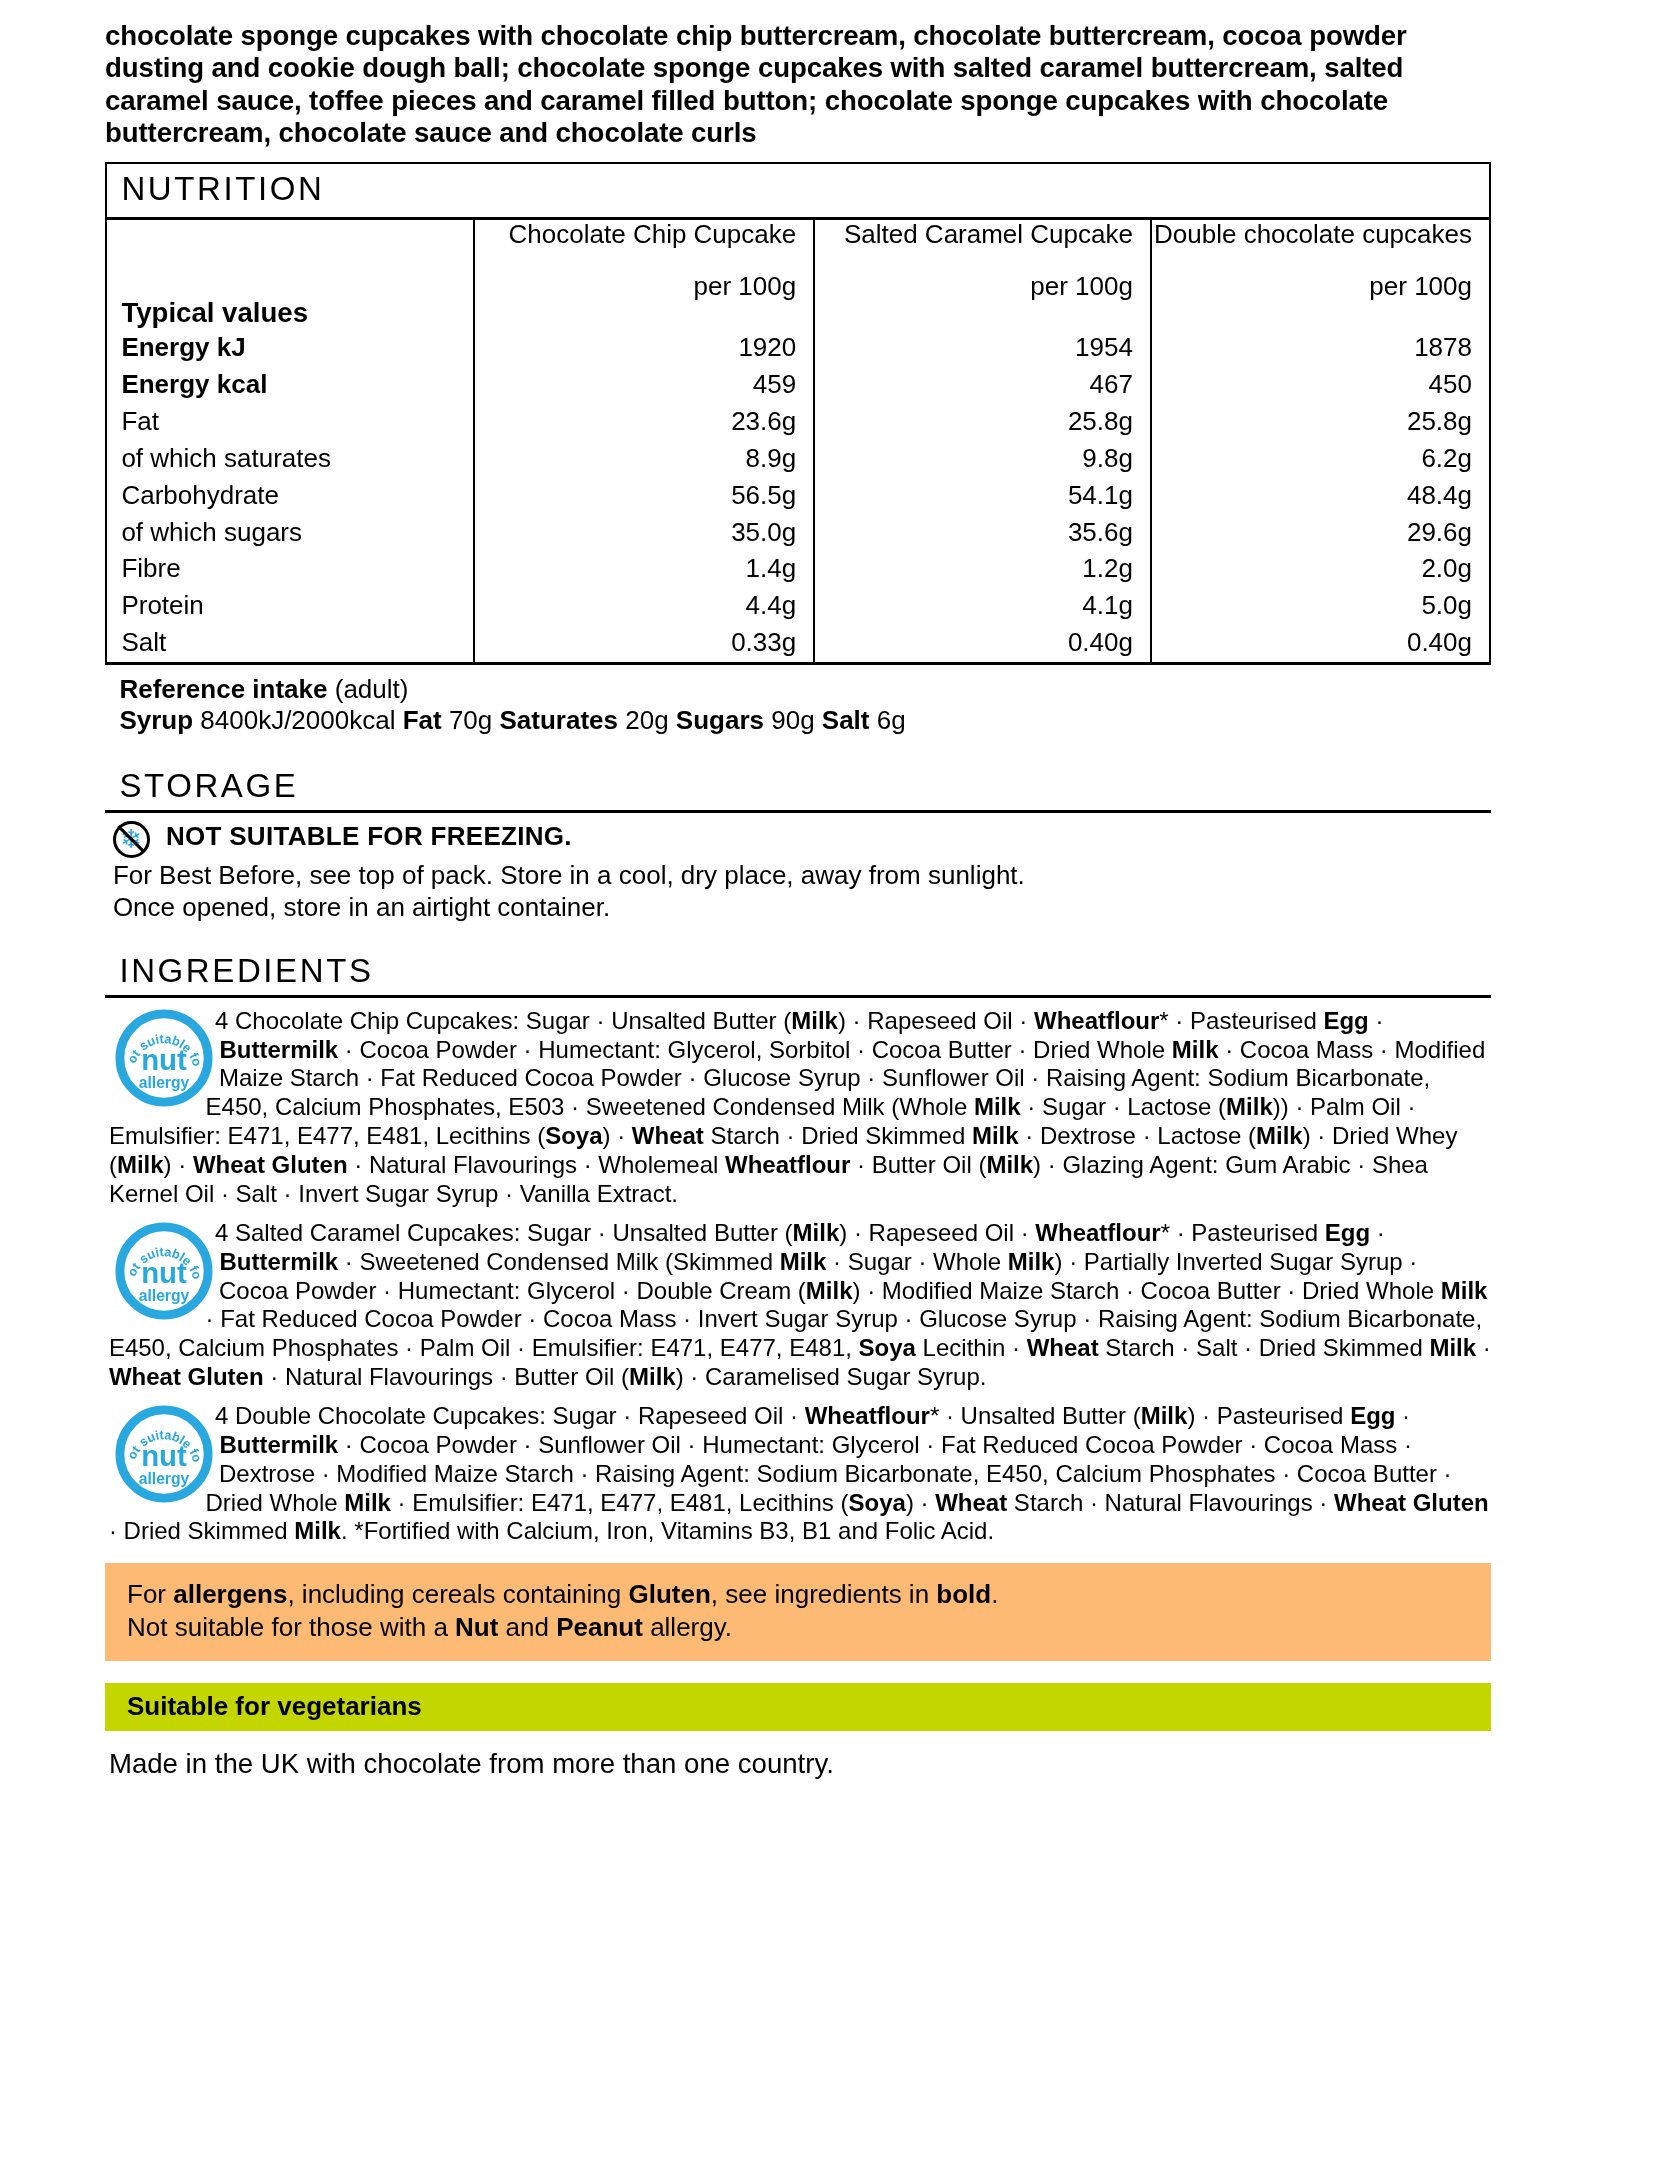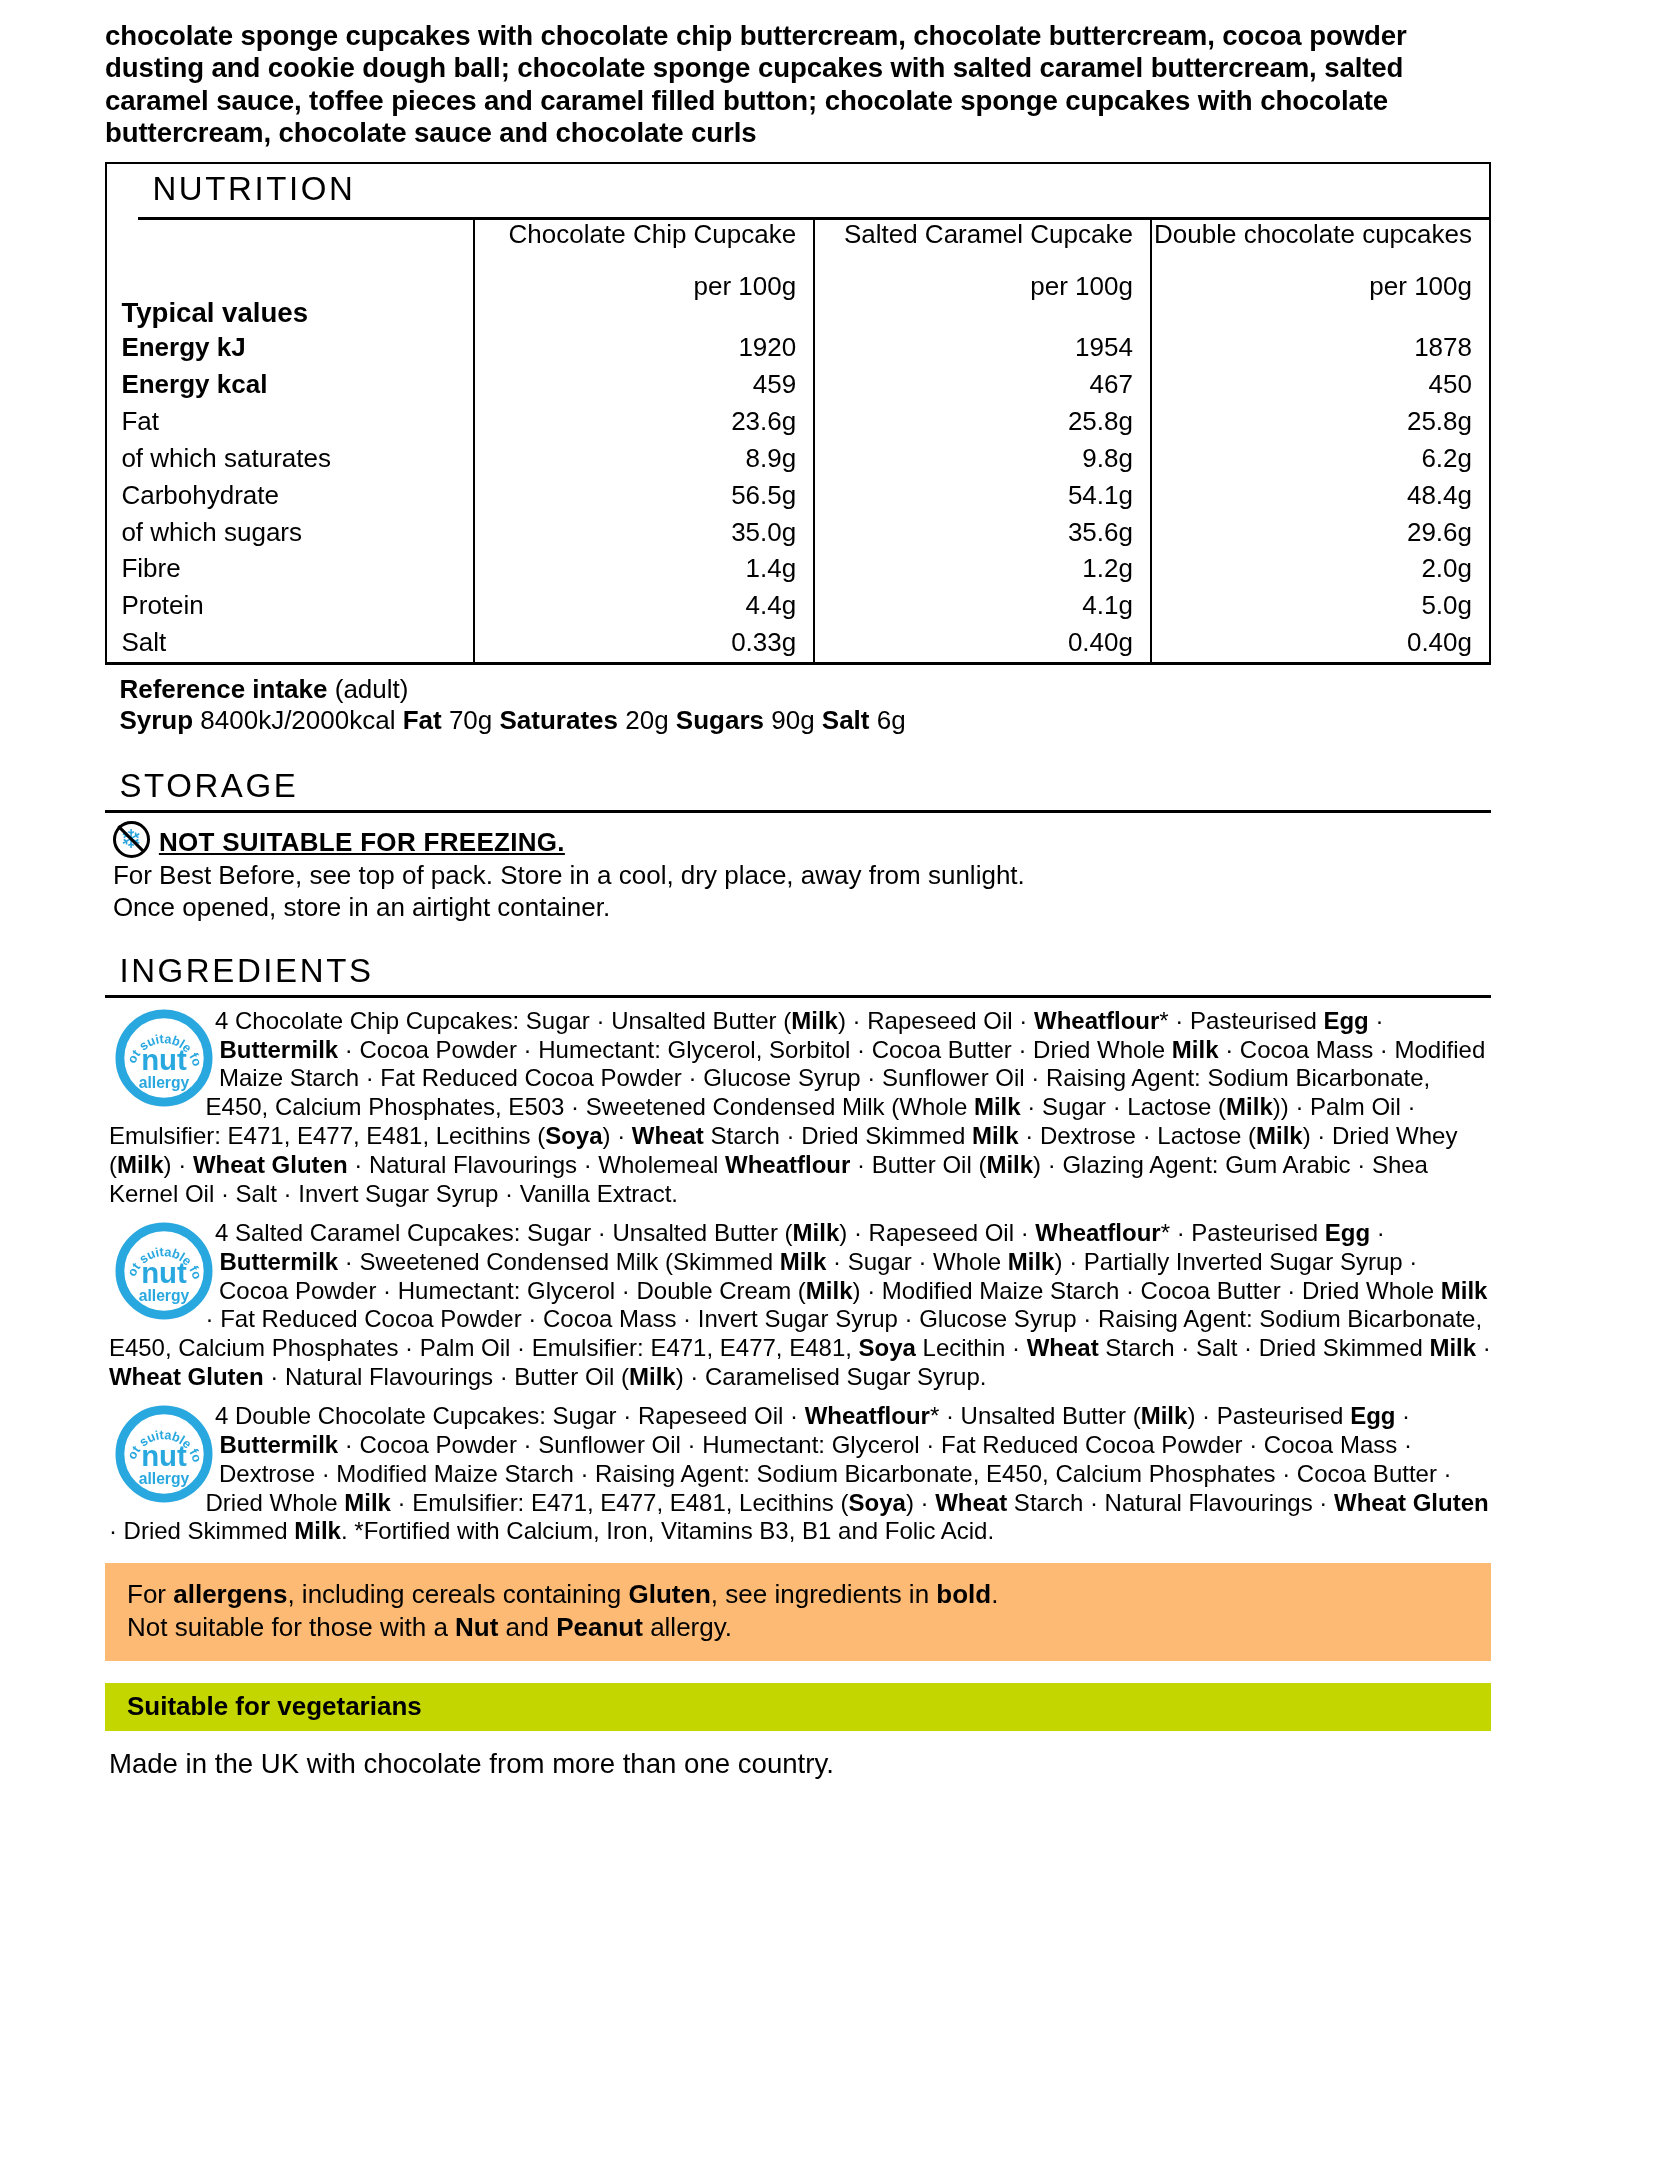--- a/index.html
+++ b/index.html
@@ -50,21 +50,20 @@
   .nutrition-box {
     border: 2.6px solid #000;
     border-bottom: none;
     margin-top: 1.3px;
   }
   .nutrition-title {
     font-size: 33px;
     letter-spacing: 2.6px;
     padding: 6.6px 0 9.2px 14.4px;
     border-bottom: 3.3px solid #000;
-    margin-left: 31px;
   }
   table.nutrition {
     width: 100%;
     border-collapse: collapse;
     font-size: 26px;
   }
   table.nutrition td {
     vertical-align: top;
     padding: 0;
   }
@@ -108,27 +107,26 @@
     font-size: 26px;
     line-height: 1.2;
     padding: 9.2px 0 0 14.4px;
   }
   .ref-intake b { font-weight: 700; }
 
   
   .storage-wrap { margin-top: 29px; }
   .freeze-line {
     display: flex;
-    align-items: flex-end;
-    gap: 9px;
+    align-items: flex-start;
+    gap: 16px;
     padding: 7.9px 0 2.6px 7.9px;
     font-size: 26px;
     font-weight: 700;
     letter-spacing: 0.3px;
-    text-decoration: underline;
   }
   .no-freeze-icon {
     width: 37px; height: 37px;
     flex: 0 0 37px;
     position: relative;
     border: 3.3px solid #000;
     border-radius: 50%;
     box-sizing: border-box;
   }
   .no-freeze-icon .slash {

